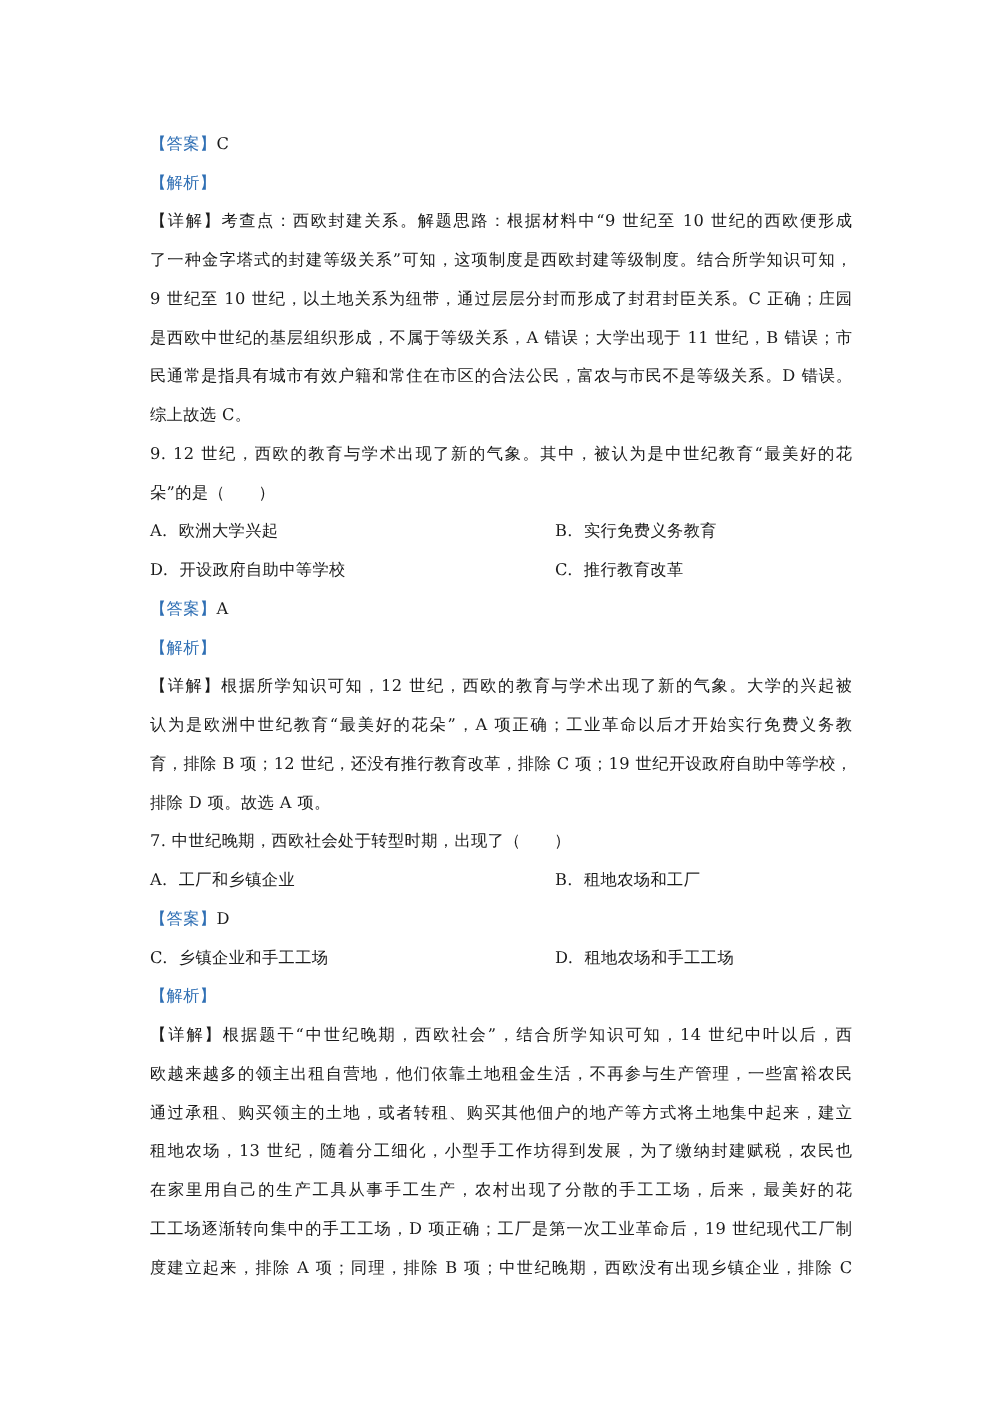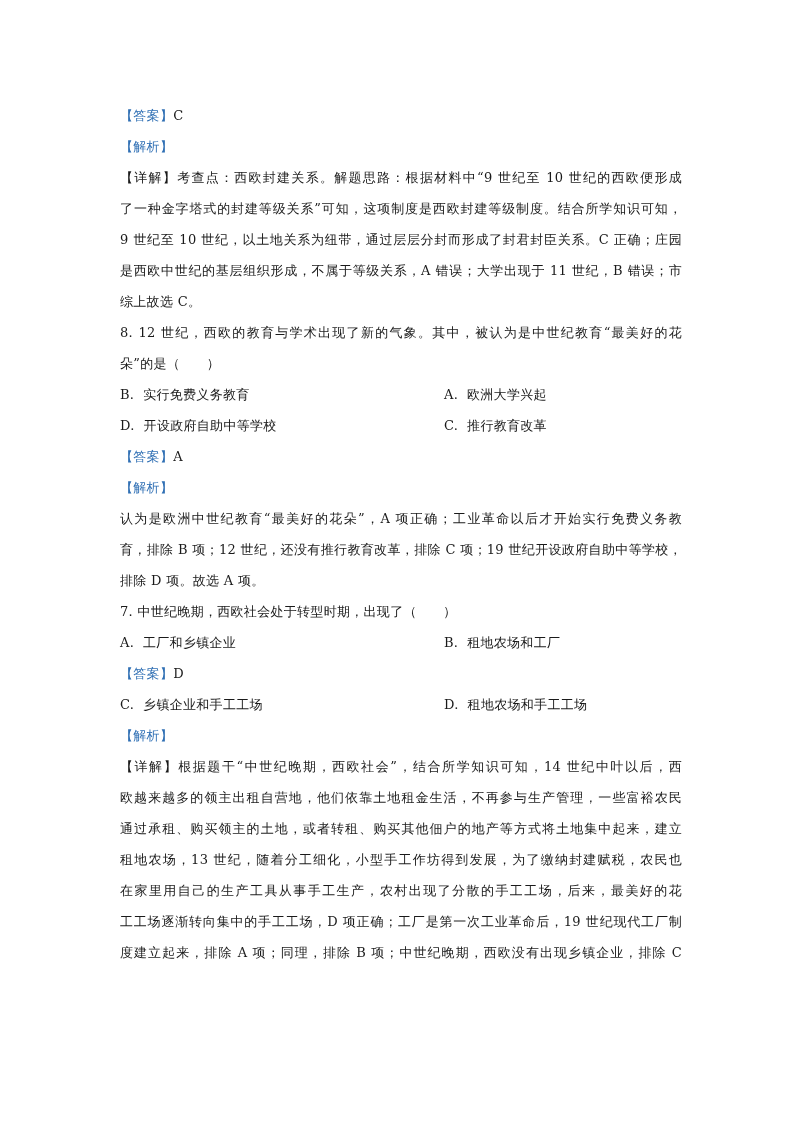--- a/index.html
+++ b/index.html
@@ -30,37 +30,41 @@
   </div>
   <div class="line">
     <span class="tag">【解析】</span>
   </div>
   <div class="line just">
     <span class="tag-bold">【详解】</span><span>考查点：西欧封建关系。解题思路：根据材料中“9 世纪至 10 世纪的西欧便形成</span>
   </div>
   <div class="line just">了一种金字塔式的封建等级关系”可知，这项制度是西欧封建等级制度。结合所学知识可知，</div>
   <div class="line just">9 世纪至 10 世纪，以土地关系为纽带，通过层层分封而形成了封君封臣关系。C 正确；庄园</div>
   <div class="line just">是西欧中世纪的基层组织形成，不属于等级关系，A 错误；大学出现于 11 世纪，B 错误；市</div>
+  <div class="line just">民通常是指具有城市有效户籍和常住在市区的合法公民，富农与市民不是等级关系。D 错误。</div>
   <div class="line">综上故选 C。</div>
 
-  <div class="line just">8. 12 世纪，西欧的教育与学术出现了新的气象。其中，被认为是中世纪教育“最美好的花</div>
+  <div class="line just">9. 12 世纪，西欧的教育与学术出现了新的气象。其中，被认为是中世纪教育“最美好的花</div>
   <div class="line">朵”的是（　　）</div>
   <div class="line opts">
+    <span class="opt"><span>A.</span>&nbsp;&nbsp;<span>欧洲大学兴起</span></span>
     <span class="opt"><span>B.</span>&nbsp;&nbsp;<span>实行免费义务教育</span></span>
-    <span class="opt"><span>A.</span>&nbsp;&nbsp;<span>欧洲大学兴起</span></span>
   </div>
   <div class="line opts">
     <span class="opt"><span>D.</span>&nbsp;&nbsp;<span>开设政府自助中等学校</span></span>
     <span class="opt"><span>C.</span>&nbsp;&nbsp;<span>推行教育改革</span></span>
   </div>
   <div class="line">
     <span class="tag">【答案】</span><span>A</span>
   </div>
   <div class="line">
     <span class="tag">【解析】</span>
+  </div>
+  <div class="line just">
+    <span class="tag-bold">【详解】</span><span>根据所学知识可知，12 世纪，西欧的教育与学术出现了新的气象。大学的兴起被</span>
   </div>
   <div class="line just">认为是欧洲中世纪教育“最美好的花朵”，A 项正确；工业革命以后才开始实行免费义务教</div>
   <div class="line just">育，排除 B 项；12 世纪，还没有推行教育改革，排除 C 项；19 世纪开设政府自助中等学校，</div>
   <div class="line">排除 D 项。故选 A 项。</div>
 
   <div class="line">7. 中世纪晚期，西欧社会处于转型时期，出现了（　　）</div>
   <div class="line opts">
     <span class="opt"><span>A.</span>&nbsp;&nbsp;<span>工厂和乡镇企业</span></span>
     <span class="opt"><span>B.</span>&nbsp;&nbsp;<span>租地农场和工厂</span></span>
   </div>

